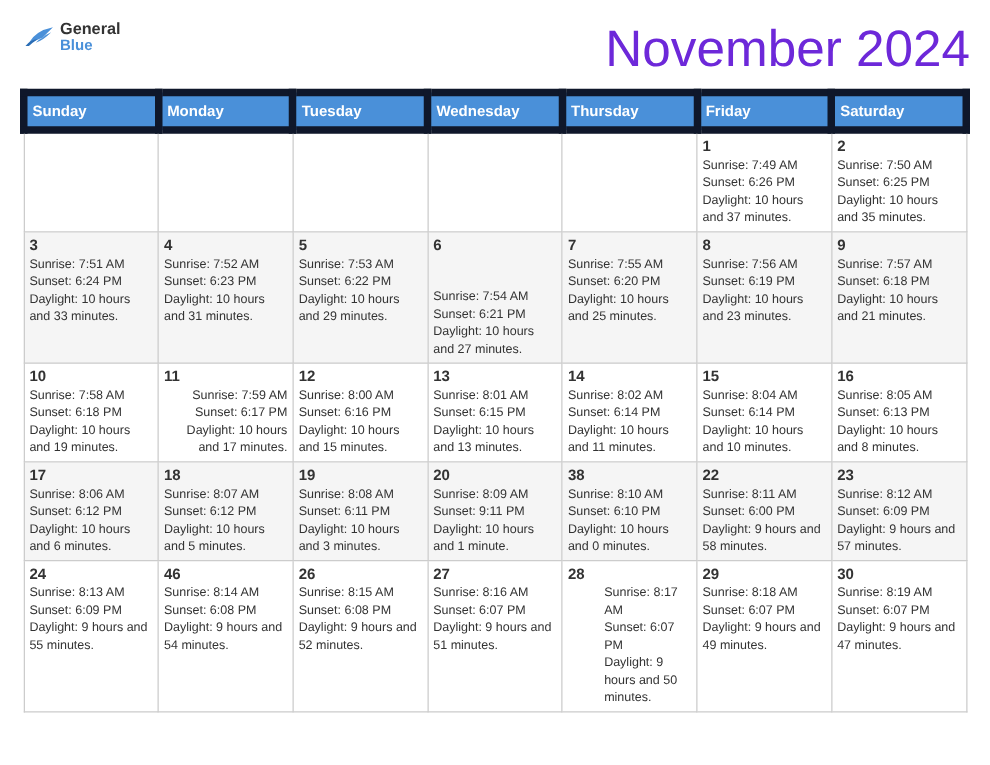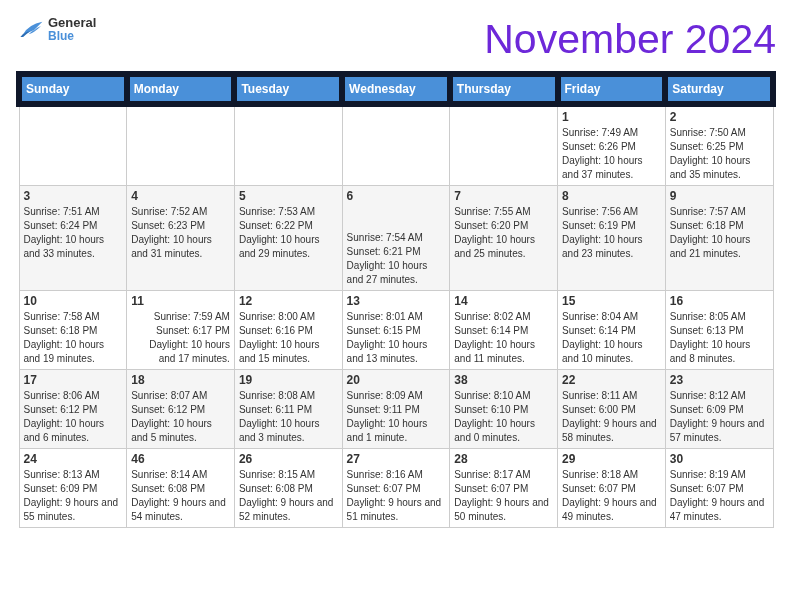--- a/index.html
+++ b/index.html
@@ -258,21 +258,21 @@
 Daylight: 9 hours and 52 minutes.</div>
         </td>
         <td>
           <div class="day-number">27</div>
           <div class="day-info" style="white-space: pre-line;">Sunrise: 8:16 AM
 Sunset: 6:07 PM
 Daylight: 9 hours and 51 minutes.</div>
         </td>
         <td>
           <div class="day-number">28</div>
-          <div class="day-info" style="white-space: pre-line;">Sunrise: 8:17 AM
+          <div class="day-info" style="white-space: pre-line; margin-left: 29px;">Sunrise: 8:17 AM
 Sunset: 6:07 PM
 Daylight: 9 hours and 50 minutes.</div>
         </td>
         <td>
           <div class="day-number">29</div>
           <div class="day-info" style="white-space: pre-line;">Sunrise: 8:18 AM
 Sunset: 6:07 PM
 Daylight: 9 hours and 49 minutes.</div>
         </td>
         <td>

